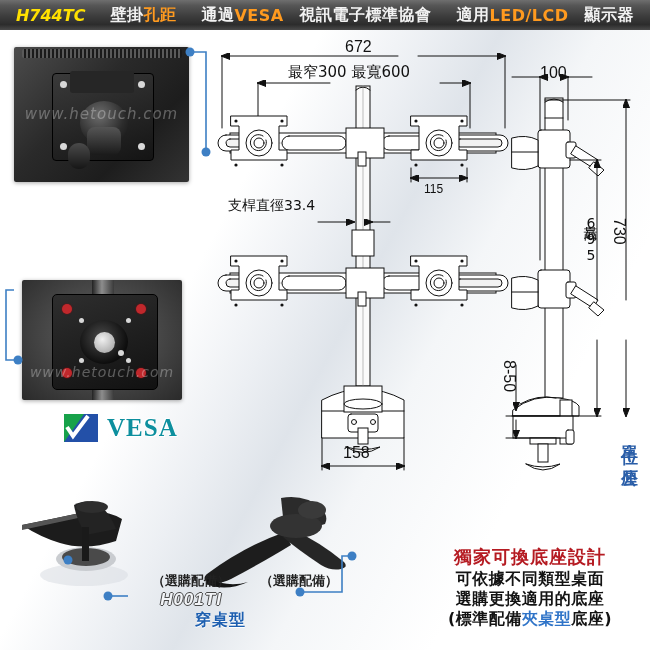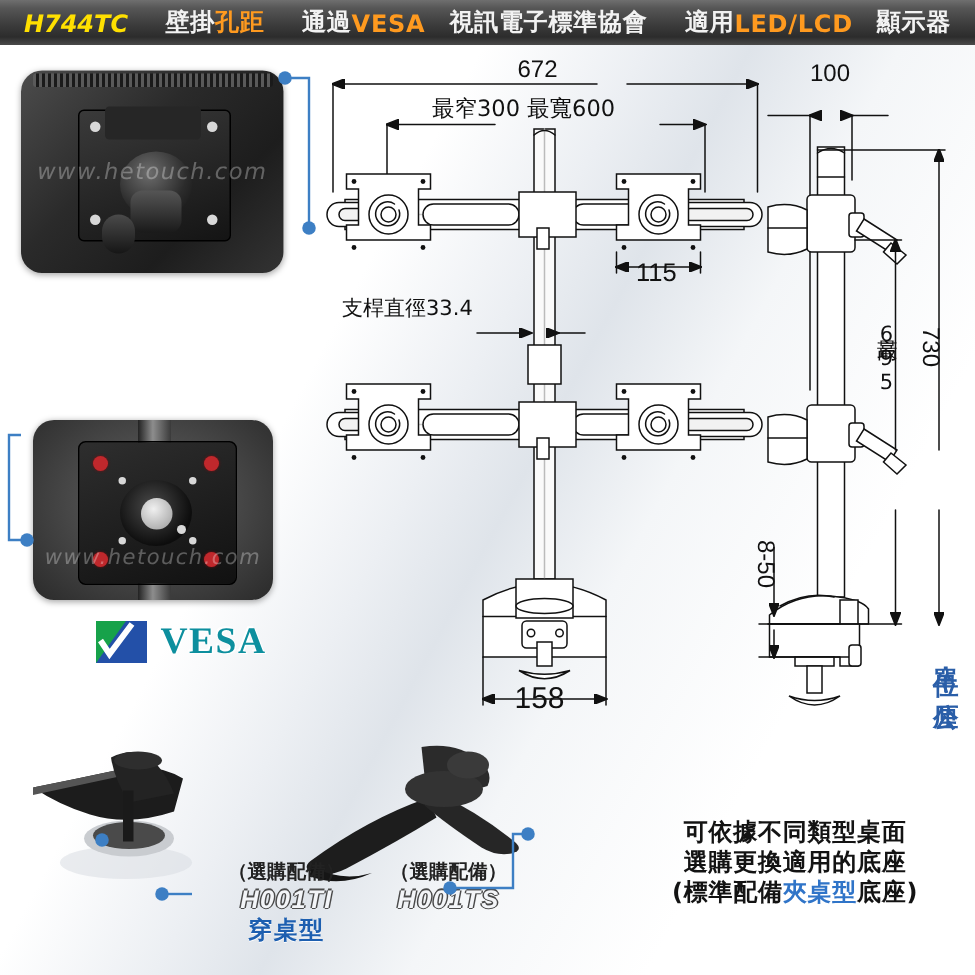--- a/index.html
+++ b/index.html
@@ -19,21 +19,21 @@
     background:linear-gradient(180deg,#6f6f6f 0%,#565656 18%,#3c3c3c 55%,#2c2c2c 82%,#4a4a4a 100%);
     color:#fff;display:flex;align-items:center;justify-content:center;
     letter-spacing:.5px;white-space:nowrap;
   }
   #header .model{color:#ffe000;font-weight:bold;font-style:italic;font-size:16px;letter-spacing:0;}
   #header .cn{font-size:16px;font-weight:bold;color:#f2f2f2;margin-left:16px;}
   #header .or{color:#ff9a1f;font-weight:bold;font-size:16px;}
   #header .sp{display:inline-block;width:9px;}
 
   
-  .photo{position:absolute;overflow:hidden;border-radius:14px;}
+  .photo{position:absolute;overflow:hidden;border-radius:2px;}
   #photo-rear{left:14px;top:47px;width:175px;height:135px;
     background:linear-gradient(135deg,#4c4c4c 0%,#2a2a2a 40%,#1d1d1d 70%,#333 100%);
     box-shadow:0 1px 4px rgba(0,0,0,.35);}
   #photo-vesa{left:22px;top:280px;width:160px;height:120px;
     background:radial-gradient(ellipse at 50% 45%,#787878 0%,#4a4a4a 45%,#2a2a2a 100%);
     box-shadow:0 1px 4px rgba(0,0,0,.35);}
   .wm{position:absolute;left:0;width:100%;text-align:center;color:rgba(255,255,255,.30);
       font-size:15px;font-style:italic;letter-spacing:1px;pointer-events:none;}
 
   
@@ -73,21 +73,21 @@
   #photo-grommet{position:absolute;left:14px;top:497px;width:150px;height:92px;}
   #photo-tripod{position:absolute;left:186px;top:492px;width:170px;height:100px;}
 
   
   .optlabel{position:absolute;text-align:center;}
   .optlabel .opt{font-size:13px;color:#222;font-weight:bold;}
   .optlabel .code{font-size:17px;font-weight:bold;font-style:italic;color:#f3f5f8;
      font-family:"Liberation Sans",sans-serif;
      text-shadow:-1px 0 #4a4a4a,0 1px #4a4a4a,1px 0 #4a4a4a,0 -1px #4a4a4a;letter-spacing:1px;}
   .optlabel .type{font-size:16px;font-weight:bold;color:#1d5fb0;
-     text-shadow:0 1px 0 rgba(255,255,255,.9);letter-spacing:1px;}
+     text-shadow:0 1px 0 rgba(255,255,255,.9);letter-spacing:1px;text-align:right;}
 
   
   #promo{position:absolute;left:416px;top:545px;width:228px;text-align:center;}
   #promo .head{color:#b51b22;font-weight:bold;font-size:18px;letter-spacing:1px;
      text-shadow:0 1px 0 rgba(255,255,255,.8);}
   #promo .ln{color:#131313;font-weight:bold;font-size:16px;letter-spacing:.5px;line-height:20px;}
   #promo .hl{color:#2f74c8;}
 
   .cal{position:absolute;} 
 </style>
@@ -334,24 +334,24 @@
       <line x1="512" y1="416" x2="601" y2="416"></line>
 
       <line x1="626" y1="100" x2="626" y2="300" marker-start="url(#arl)"></line>
       <line x1="626" y1="340" x2="626" y2="416" marker-end="url(#ar)"></line>
       <line x1="545" y1="100" x2="630" y2="100"></line>
     </g>
   </svg>
 
   <div class="dim" style="left:345px;top:38px;font-size:16px;">672</div>
   <div class="dim cn" style="left:288px;top:63px;font-size:15px;">最窄300  最寬600</div>
-  <div class="dim" style="left:424px;top:172px;font-size:17px;">115</div>
+  <div class="dim" style="left:424px;top:182px;font-size:12px;">115</div>
   <div class="dim cn" style="left:228px;top:197px;font-size:14px;">支桿直徑33.4</div>
-  <div class="dim" style="left:343px;top:455px;font-size:20px;">158</div>
-  <div class="dim" style="left:540px;top:41px;font-size:16px;">100</div>
+  <div class="dim" style="left:343px;top:444px;font-size:16px;">158</div>
+  <div class="dim" style="left:540px;top:64px;font-size:16px;">100</div>
   <div class="dim cn vert" style="left:582px;top:215px;font-size:14px;">最高695</div>
   <div class="dim vertnum" style="left:610px;top:218px;font-size:16px;">730</div>
   <div class="dim vertnum" style="left:500px;top:360px;font-size:16px;">8-50</div>
 
   <div id="unit">單位：公厘</div>
 
   <div id="photo-grommet">
     <svg width="150" height="92" viewBox="0 0 150 92">
       <ellipse cx="70" cy="78" rx="44" ry="11" fill="#d9dde1" opacity=".55"></ellipse>
       <ellipse cx="72" cy="62" rx="30" ry="12" fill="#c9ccd0"></ellipse>
@@ -375,40 +375,40 @@
     </svg>
   </div>
 
   <div class="optlabel" style="left:136px;top:572px;width:110px;">
     <div class="opt">（選購配備）</div>
     <div class="code">H001TI</div>
     <div class="type">穿桌型</div>
   </div>
   <div class="optlabel" style="left:244px;top:572px;width:110px;">
     <div class="opt">（選購配備）</div>
-    <div class="code">H001TS</div>
   </div>
 
   <svg class="cal" style="left:0;top:0;width:650px;height:650px;" viewBox="0 0 650 650">
     <g stroke="#3d7fc4" stroke-width="1.6" fill="none">
       <path d="M190,52 L206,52 L206,150"></path>
       <path d="M14,290 L6,290 L6,360 L18,360"></path>
       <path d="M128,596 L118,596 L108,596"></path>
       <path d="M300,592 L342,592 L342,556 L352,556"></path>
     </g>
     <circle cx="206" cy="152" r="4.5" fill="#3d7fc4"></circle>
     <circle cx="190" cy="52" r="4.5" fill="#3d7fc4"></circle>
     <circle cx="18" cy="360" r="4.5" fill="#3d7fc4"></circle>
     <circle cx="108" cy="596" r="4.5" fill="#3d7fc4"></circle>
     <circle cx="300" cy="592" r="4.5" fill="#3d7fc4"></circle>
     <circle cx="352" cy="556" r="4.5" fill="#3d7fc4"></circle>
     <circle cx="68" cy="560" r="4.5" fill="#3d7fc4"></circle>
   </svg>
 
   <div id="promo">
+    <div class="head">獨家可換底座設計</div>
     <div class="ln">可依據不同類型桌面</div>
     <div class="ln">選購更換適用的底座</div>
     <div class="ln">
       <span>(標準配備</span><span class="hl">夾桌型</span><span>底座)</span>
     </div>
   </div>
 
 </div>
 
 </body></html>

